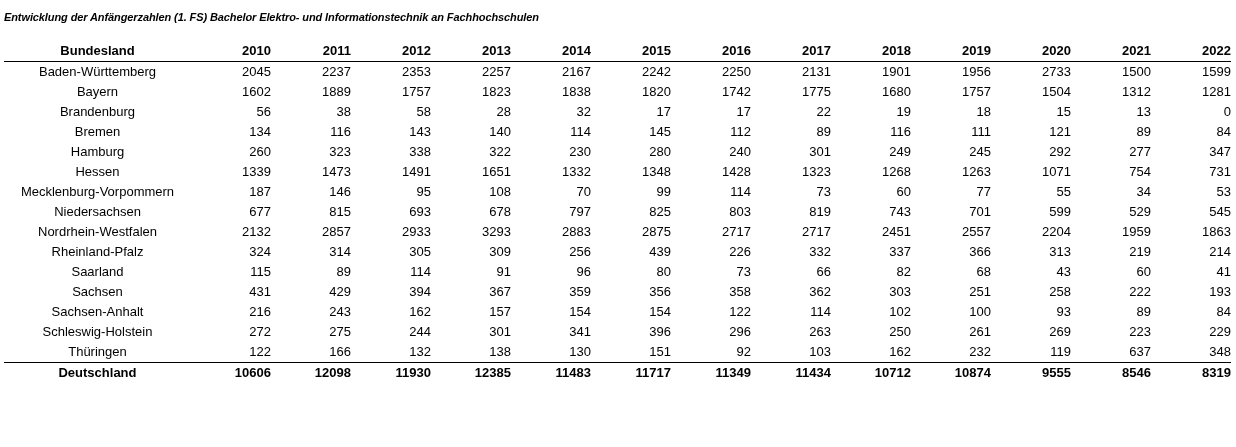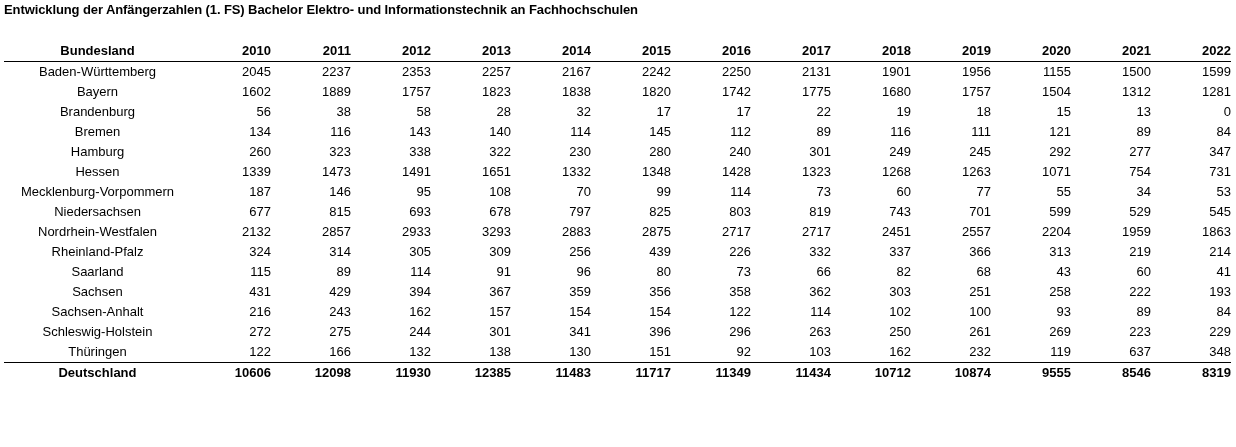--- a/index.html
+++ b/index.html
@@ -2,22 +2,22 @@
 <html><head>
 <meta charset="utf-8">
 <style>
   html, body { margin: 0; padding: 0; background: #ffffff; }
   body {
     width: 1236px; height: 447px; position: relative; overflow: hidden;
     font-family: "Liberation Sans", "DejaVu Sans", sans-serif;
     color: #000; font-size: 13px;
   }
   .title {
-    position: absolute; left: 4px; top: 2px;
-    font-weight: bold; font-size: 13px; letter-spacing: -0.1px;
+    position: absolute; left: 4px; top: 11px;
+    font-weight: bold; font-size: 11px; letter-spacing: -0.1px; font-style: italic;
   }
   table {
     position: absolute; left: 4px; top: 41px;
     border-collapse: collapse; table-layout: fixed;
   }
   td, th {
     height: 20px; padding: 0; font-size: 13px; line-height: 20px;
     white-space: nowrap;
   }
   th { font-weight: bold; }
@@ -83,21 +83,21 @@
         <td class="num">2045</td>
         <td class="num">2237</td>
         <td class="num">2353</td>
         <td class="num">2257</td>
         <td class="num">2167</td>
         <td class="num">2242</td>
         <td class="num">2250</td>
         <td class="num">2131</td>
         <td class="num">1901</td>
         <td class="num">1956</td>
-        <td class="num">1155</td>
+        <td class="num">2733</td>
         <td class="num">1500</td>
         <td class="num">1599</td>
       </tr>
       <tr>
         <td class="name">Bayern</td>
         <td class="num">1602</td>
         <td class="num">1889</td>
         <td class="num">1757</td>
         <td class="num">1823</td>
         <td class="num">1838</td>

